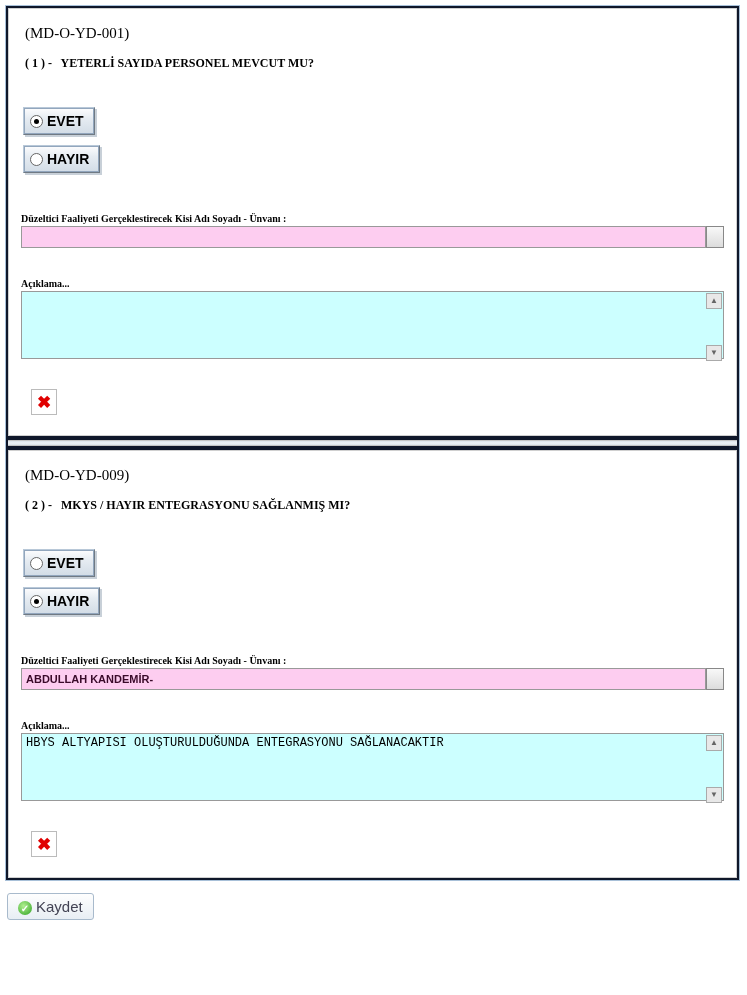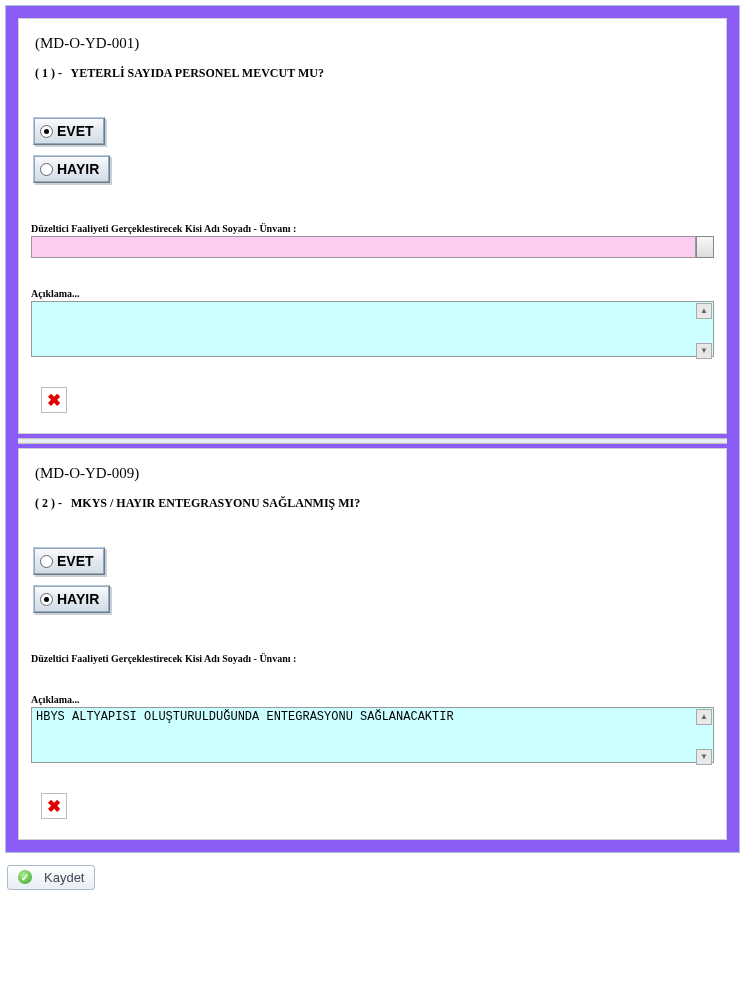--- a/index.html
+++ b/index.html
@@ -5,22 +5,22 @@
   * { box-sizing: border-box; }
   body {
     margin: 0;
     padding: 5px;
     font-family: "Times New Roman", serif;
     background: #fff;
   }
   .outer-frame {
     border: 1px solid #a8c0d8;
     width: 735px;
-    padding: 12px;
-    background: #8b5cf6;
+    padding: 2px;
+    background: #0f172a;
   }
   .question-panel {
     background: #fff;
     border: 1px solid #d0d0d0;
     padding: 12px 12px 20px 12px;
   }
   .divider {
     height: 6px;
     background: linear-gradient(#dce4ea, #eef2f5 50%, #dce4ea);
     border-top: 1px solid #c4c4c4;
@@ -89,21 +89,21 @@
     width: 18px; height: 22px;
     background: linear-gradient(#f8f8f8,#dcdcdc);
     border: 1px solid #888;
   }
   .textarea-wrap {
     position: relative;
     width: 100%;
   }
   .desc-textarea {
     width: 100%;
-    height: 56px;
+    height: 68px;
     background: #ccffff;
     border: 1px solid #999;
     font-family: "Courier New", monospace;
     font-size: 12px;
     padding: 2px 4px;
     resize: none;
   }
   .scroll-hint {
     position: absolute; right: 2px; top: 2px; bottom: 2px; width: 16px;
     display: flex; flex-direction: column; justify-content: space-between;
@@ -120,28 +120,28 @@
     background: #fff;
     margin-left: 10px;
   }
   .x-icon {
     color: #e00000; font-weight: bold; font-size: 17px; font-family: Arial;
   }
   .save-button {
     margin-top: 12px;
     margin-left: 2px;
     display: inline-flex;
-    align-items: flex-start;
-    gap: 12px;
+    align-items: flex-end;
+    gap: 4px;
     padding: 4px 10px;
     background: linear-gradient(#fefefe,#e8eef4);
     border: 1px solid #a8bacc;
     border-radius: 3px;
     font-family: Arial, sans-serif;
-    font-size: 13px;
+    font-size: 15px;
     color: #445;
     cursor: pointer;
   }
   .check-icon {
     width: 14px; height: 14px; border-radius: 50%;
     background: radial-gradient(circle at 40% 35%, #b0f090, #2fa020);
     display: inline-flex; align-items: center; justify-content: center;
   }
   .check-icon::after {
     content: "✓"; color: #fff; font-size: 10px; font-weight: bold;
@@ -216,20 +216,24 @@
     <div>
       <div class="radio-button">
         <span class="radio-circle">
             <span class="radio-dot"></span>
           </span>
         <span>HAYIR</span>
       </div>
     </div>
 
     <div class="field-label">Düzeltici Faaliyeti Gerçeklestirecek Kisi Adı Soyadı - Ünvanı :</div>
+    <div class="person-row">
+      <input class="person-input" value="ABDULLAH KANDEMİR-" style="">
+      <button class="person-picker"></button>
+    </div>
 
     <div class="field-label">Açıklama...</div>
     <div class="textarea-wrap">
       <textarea class="desc-textarea" style="">HBYS ALTYAPISI OLUŞTURULDUĞUNDA ENTEGRASYONU SAĞLANACAKTIR</textarea>
       <div class="scroll-hint">
         <div class="scroll-btn">▲</div>
         <div class="scroll-btn">▼</div>
       </div>
     </div>
 

